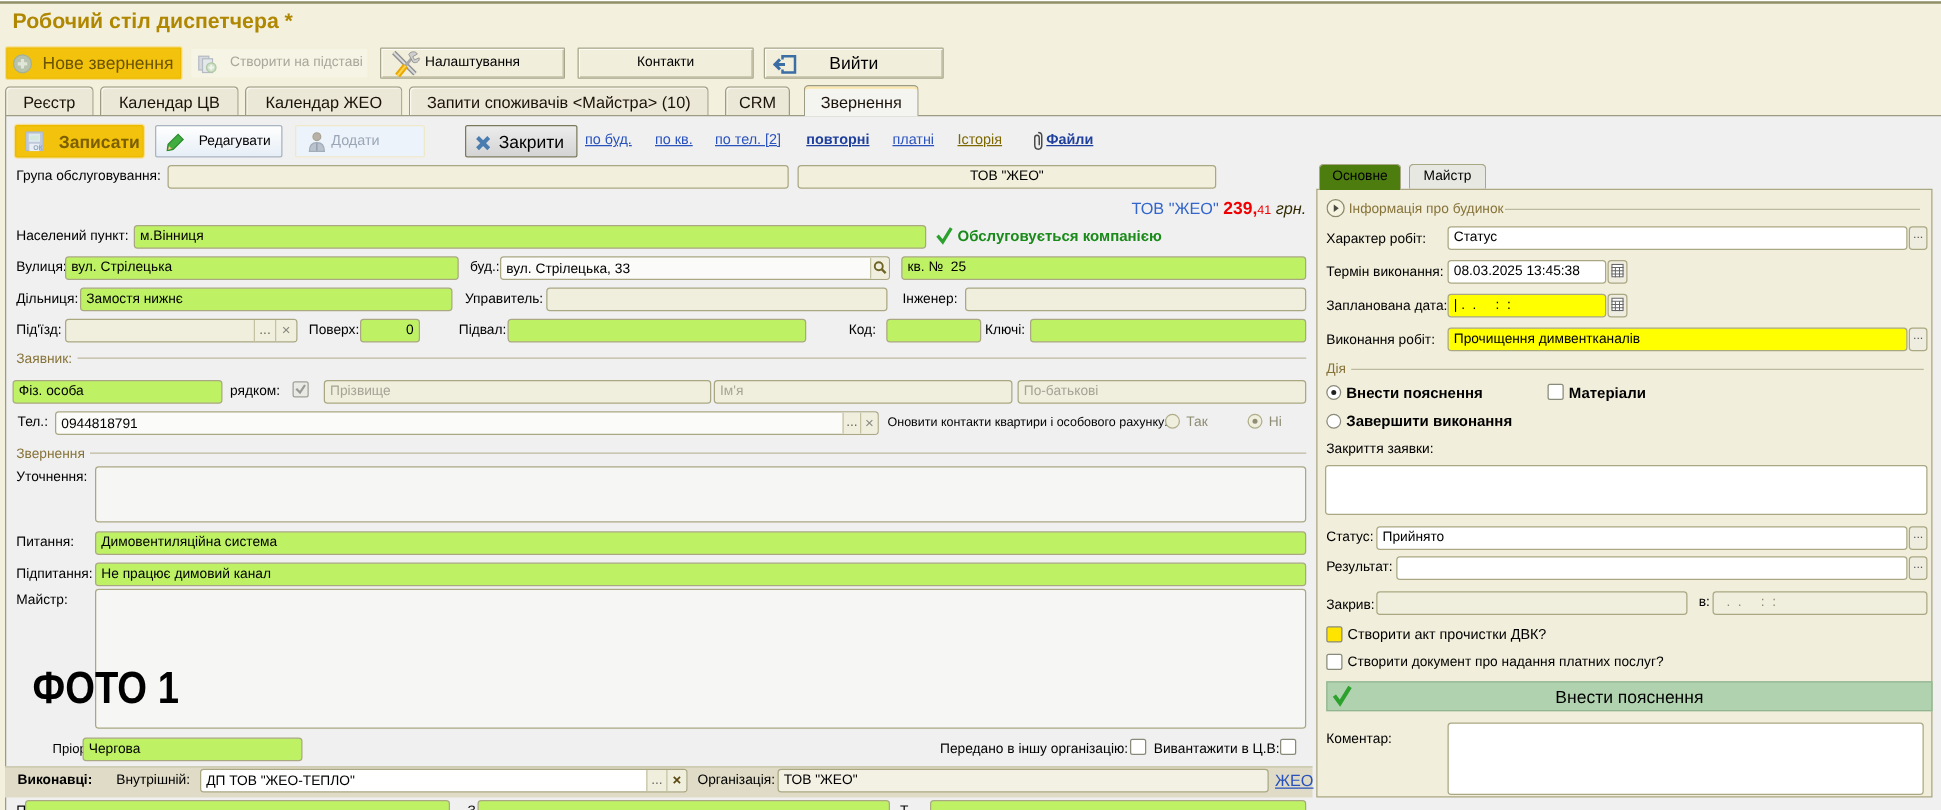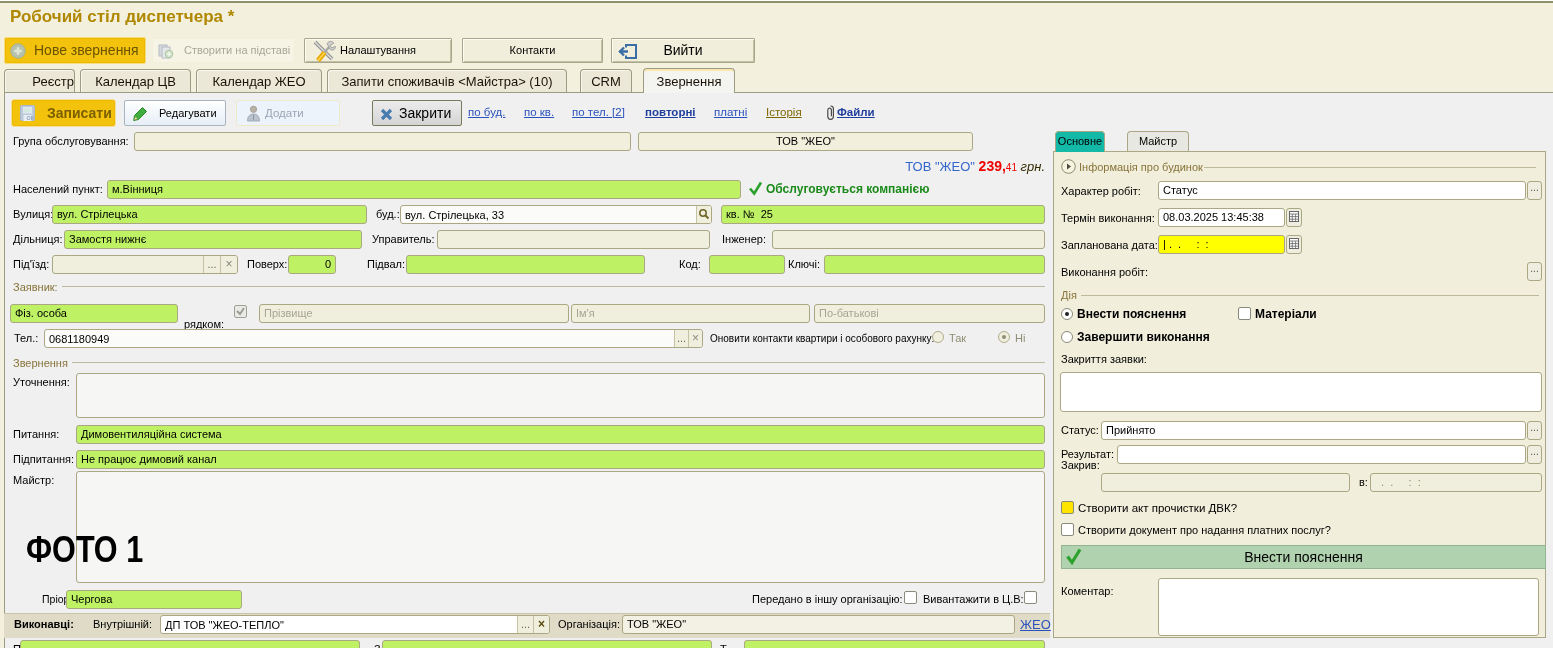--- a/index.html
+++ b/index.html
@@ -69,21 +69,21 @@
       <path d="M13.5 12.5L7 20.5" stroke="#e8a800" stroke-width="5"></path>
       <path d="M13.5 12.5L7 20.5" stroke="#ffd24d" stroke-width="1.8"></path>
       <path d="M16 3.5c1.8-3 6.2-2.5 6.8-.2l-3.6 2 1.4 2.6 3.7-1.6c.7 2.5-2.3 4.8-5 3.4z" fill="#cfcfcf" stroke="#8f8f8f" stroke-width=".7"></path>
     </svg>Налаштування</div>
 <div class="tb1" id="btnContacts">Контакти</div>
 <div class="tb1" id="btnExit"><svg style="position:absolute;left:6px;top:4px;" width="20" height="17" viewBox="0 0 20 17">
       <path d="M7 1h12v15H7v-3.5h2V14h8V3H9v1.5H7z" fill="#3a6ea5"></path>
       <path d="M1 8.5h9M6 4.5L2 8.5 6 12.5" stroke="#3a6ea5" stroke-width="2.4" fill="none"></path>
     </svg>Вийти</div>
 
-<div class="tab" style="left:4px;width:71px;text-align:right;">Реєстр</div>
+<div class="tab" style="left:4px;width:71px;">Реєстр</div>
 <div class="tab" style="left:80px;width:111px;">Календар ЦВ</div>
 <div class="tab" style="left:196px;width:126px;">Календар ЖЕО</div>
 <div class="tab" style="left:327px;width:240px;">Запити споживачів &lt;Майстра&gt; (10)</div>
 <div class="tab" style="left:580px;width:52px;">CRM</div>
 <div class="tab" id="tabActive" style="left:643px;width:92px;">Звернення</div>
 
 <div id="panel"></div>
 <div id="content" class="abs" style="left:4px;top:92px;width:1549px;height:556px;">
 
   <div class="tb2" id="btnSave"><svg style="position:absolute;left:7px;top:4px;" width="15" height="16" viewBox="0 0 15 16">
@@ -157,31 +157,31 @@
   <div class="lbl" style="left:363px;top:166px;">Підвал:</div>
   <div class="fld" style="left:402px;top:163px;width:239px;"></div>
   <div class="lbl" style="left:675px;top:166px;">Код:</div>
   <div class="fld" style="left:705px;top:163px;width:76px;"></div>
   <div class="lbl" style="left:784px;top:166px;">Ключі:</div>
   <div class="fld" style="left:820px;top:163px;width:221px;"></div>
 
   <div class="sect" style="left:9px;top:189px;">Заявник:</div>
   <div class="hline" style="left:58px;top:194px;width:983px;"></div>
   <div class="fld" style="left:6px;top:212px;width:168px;">Фіз. особа</div>
-  <div class="lbl" style="left:180px;top:226px;">рядком:</div>
+  <div class="lbl" style="left:180px;top:215px;">рядком:</div>
   <div class="cb" style="left:230px;top:213px;background:#e9e9e5;border-color:#a0a096;"><svg width="11" height="11" viewBox="0 0 11 11">
         <path d="M2 5l3 3 4-6" fill="none" stroke="#9a9a94" stroke-width="1.8"></path>
       </svg></div>
   <div class="fld dis ph" style="left:255px;top:212px;width:310px;">Прізвище</div>
   <div class="fld dis ph" style="left:567px;top:212px;width:239px;">Ім'я</div>
   <div class="fld dis ph" style="left:810px;top:212px;width:231px;">По-батькові</div>
 
   <div class="lbl" style="left:10px;top:240px;">Тел.:</div>
   <div class="unit" style="left:40px;top:237px;width:659px;">
-      <span class="tx">0681180949</span>
+      <span class="tx">0944818791</span>
     <span class="dots" style="right:14px;width:14px;">...</span>
     <span class="xx" style="right:0;width:14px;color:#8a8a84;">×</span>
     </div>
   <div class="lbl" style="left:706px;top:240px;font-size:10px;">Оновити контакти квартири і особового рахунку:</div>
   <div class="rad" style="left:928px;top:239px;background:#f0eedd;border-color:#b0ad8a;"></div>
   <div class="lbl" style="left:945px;top:240px;color:#8f8d75;">Так</div>
   <div class="rad" style="left:994px;top:239px;background:#f0eedd;border-color:#b0ad8a;">
       <div class="dot" style="background:#8f8d75;"></div>
     </div>
   <div class="lbl" style="left:1011px;top:240px;color:#8f8d75;">Ні</div>
@@ -218,21 +218,21 @@
   <div class="lbl" style="left:1016px;top:526px;color:#2a52bd;font-size:13px;text-decoration:underline;">ЖЕО</div>
 
   <div class="lbl" style="left:9px;top:551px;">П</div>
   <div class="fld" style="left:16px;top:548px;width:340px;"></div>
   <div class="lbl" style="left:370px;top:551px;">З</div>
   <div class="fld" style="left:378px;top:548px;width:330px;"></div>
   <div class="lbl" style="left:716px;top:551px;">Т</div>
   <div class="fld" style="left:740px;top:548px;width:301px;"></div>
 </div>
 
-<div class="rtab" style="left:1055px;top:131px;width:50px;background:#14b8a6;z-index:2;height:21px;">Основне</div>
+<div class="rtab" style="left:1055px;top:131px;width:66px;background:#4d7c0f;z-index:2;height:21px;">Основне</div>
 <div class="rtab" style="left:1127px;top:131px;width:62px;">Майстр</div>
 <div class="abs" style="left:1053px;top:151px;width:493px;height:487px;background:#f1eedb;border:1px solid #a9a784;"></div>
 <div class="abs" id="rp" style="left:1054px;top:150px;width:492px;height:488px;font-size:11px;">
   <svg style="position:absolute;left:7px;top:9px;" width="15" height="15" viewBox="0 0 15 15">
       <circle cx="7.5" cy="7.5" r="6.8" fill="#f6f3e0" stroke="#8a8a6a"></circle>
       <path d="M6 4.5l4 3-4 3z" fill="#4a4a40"></path>
     </svg>
   <div class="sect" style="left:25px;top:11px;">Інформація про будинок</div>
   <div class="hline" style="left:150px;top:17px;width:332px;"></div>
 
@@ -248,20 +248,21 @@
       </svg></div>
 
   <div class="lbl" style="left:7px;top:89px;">Запланована дата:</div>
   <div class="fld" style="left:104px;top:85px;width:127px;background:#ffff00;">|&nbsp;.&nbsp; .&nbsp; &nbsp; &nbsp;:&nbsp; :</div>
   <div class="sbtn" style="left:232px;top:85px;width:16px;"><svg width="10" height="11" viewBox="0 0 10 11" style="margin-top:2px;">
         <rect x="0.5" y="0.5" width="9" height="10" fill="#fff" stroke="#666"></rect>
         <path d="M0 3h10M3.3 3v8M6.6 3v8M0 5.6h10M0 8.2h10" stroke="#666" stroke-width=".8"></path>
       </svg></div>
 
   <div class="lbl" style="left:7px;top:116px;">Виконання робіт:</div>
+  <div class="fld" style="left:104px;top:112px;width:368px;background:#ffff00;">Прочищення димвентканалів</div>
   <div class="sbtn" style="left:473px;top:112px;width:15px;">...</div>
 
   <div class="sect" style="left:7px;top:139px;">Дія</div>
   <div class="hline" style="left:27px;top:145px;width:458px;"></div>
 
   <div class="rad" style="left:7px;top:158px;">
       <div class="dot"></div>
     </div>
   <div class="lbl" style="left:23px;top:158px;font-weight:bold;font-size:12px;">Внести пояснення</div>
   <div class="cb" style="left:184px;top:157px;"></div>
@@ -273,21 +274,21 @@
   <div class="ta" style="left:6px;top:222px;width:482px;height:40px;background:#fff;"></div>
 
   <div class="lbl" style="left:7px;top:274px;">Статус:</div>
   <div class="fld" style="left:47px;top:271px;width:425px;background:#fff;">Прийнято</div>
   <div class="sbtn" style="left:473px;top:271px;width:15px;">...</div>
 
   <div class="lbl" style="left:7px;top:298px;">Результат:</div>
   <div class="fld" style="left:63px;top:295px;width:409px;background:#fff;"></div>
   <div class="sbtn" style="left:473px;top:295px;width:15px;">...</div>
 
-  <div class="lbl" style="left:7px;top:309px;">Закрив:</div>
+  <div class="lbl" style="left:7px;top:328px;">Закрив:</div>
   <div class="fld dis" style="left:47px;top:323px;width:249px;"></div>
   <div class="lbl" style="left:305px;top:326px;">в:</div>
   <div class="fld dis" style="left:316px;top:323px;width:172px;color:#8f8d75;">&nbsp;&nbsp;.&nbsp; .&nbsp; &nbsp; &nbsp;:&nbsp; :</div>
 
   <div class="cb" style="left:7px;top:351px;background:#ffe400;border-color:#8a8a7a;"></div>
   <div class="lbl" style="left:24px;top:352px;font-size:11.5px;">Створити акт прочистки ДВК?</div>
   <div class="cb" style="left:7px;top:373px;"></div>
   <div class="lbl" style="left:24px;top:374px;">Створити документ про надання платних послуг?</div>
 
   <div class="abs" style="left:7px;top:395px;width:485px;height:24px;background:#b0d2ae;border:1px solid #92b490;text-align:center;line-height:22px;font-size:14px;">Внести пояснення</div>

